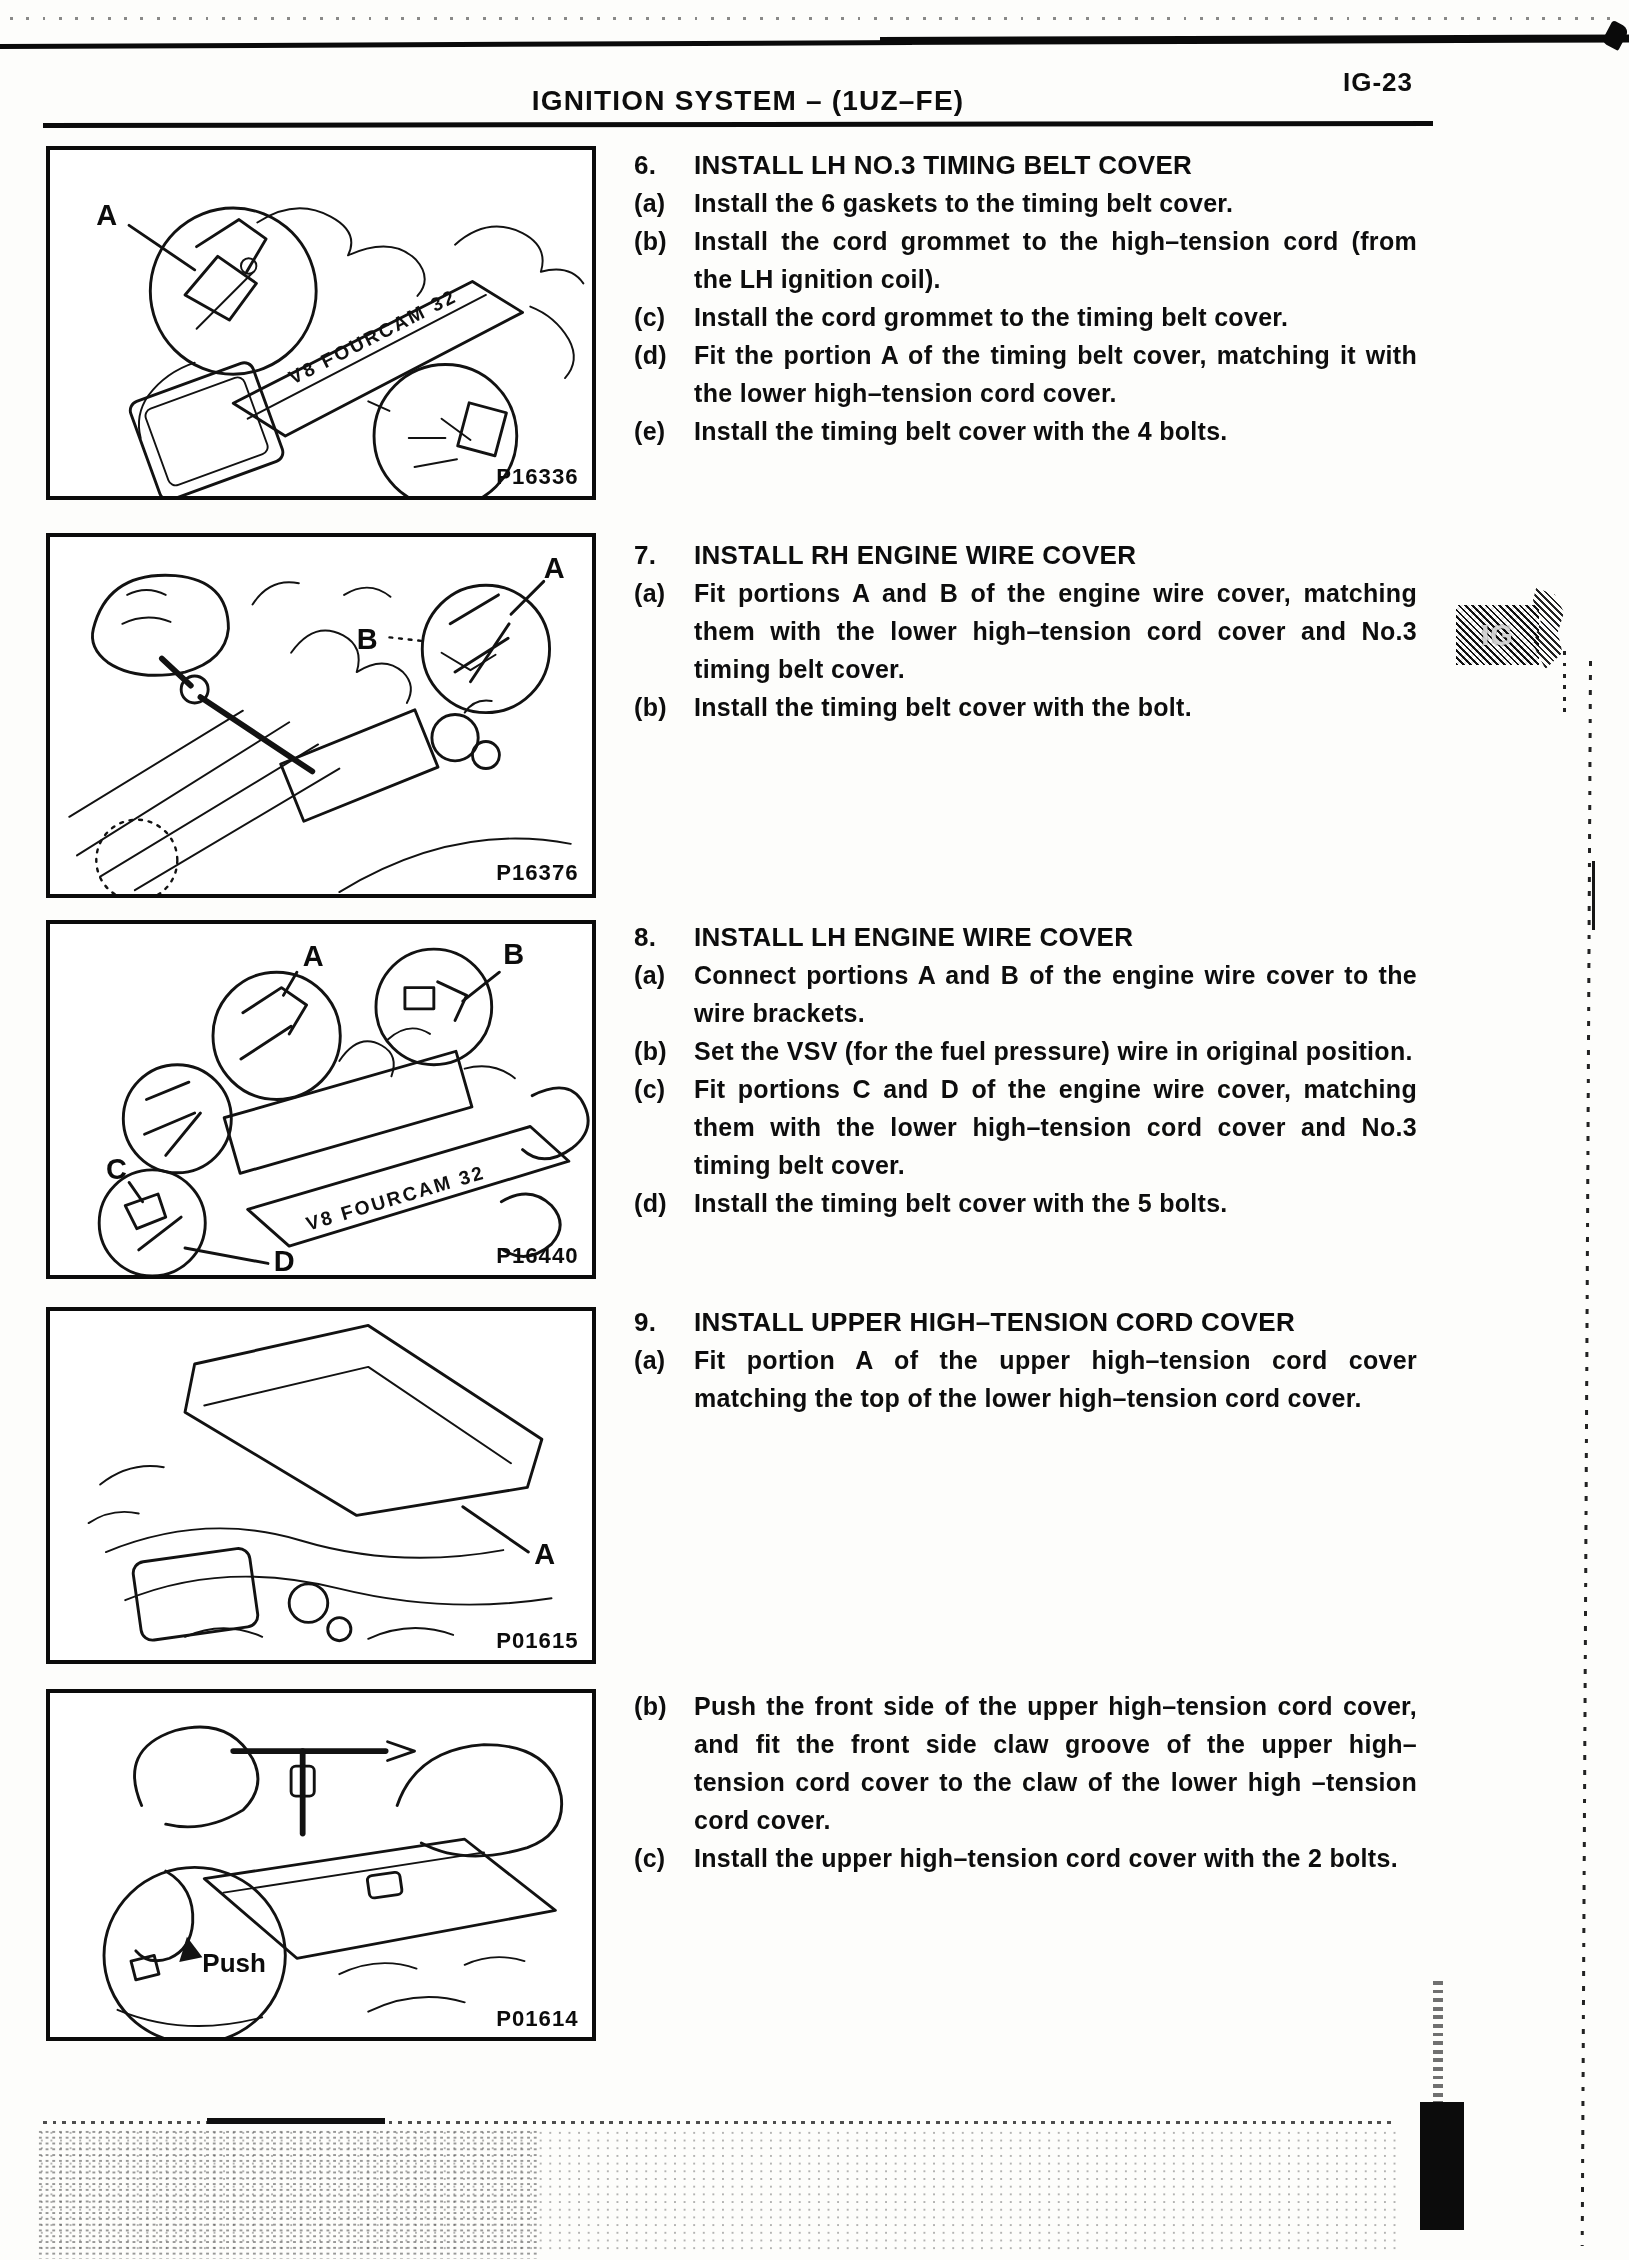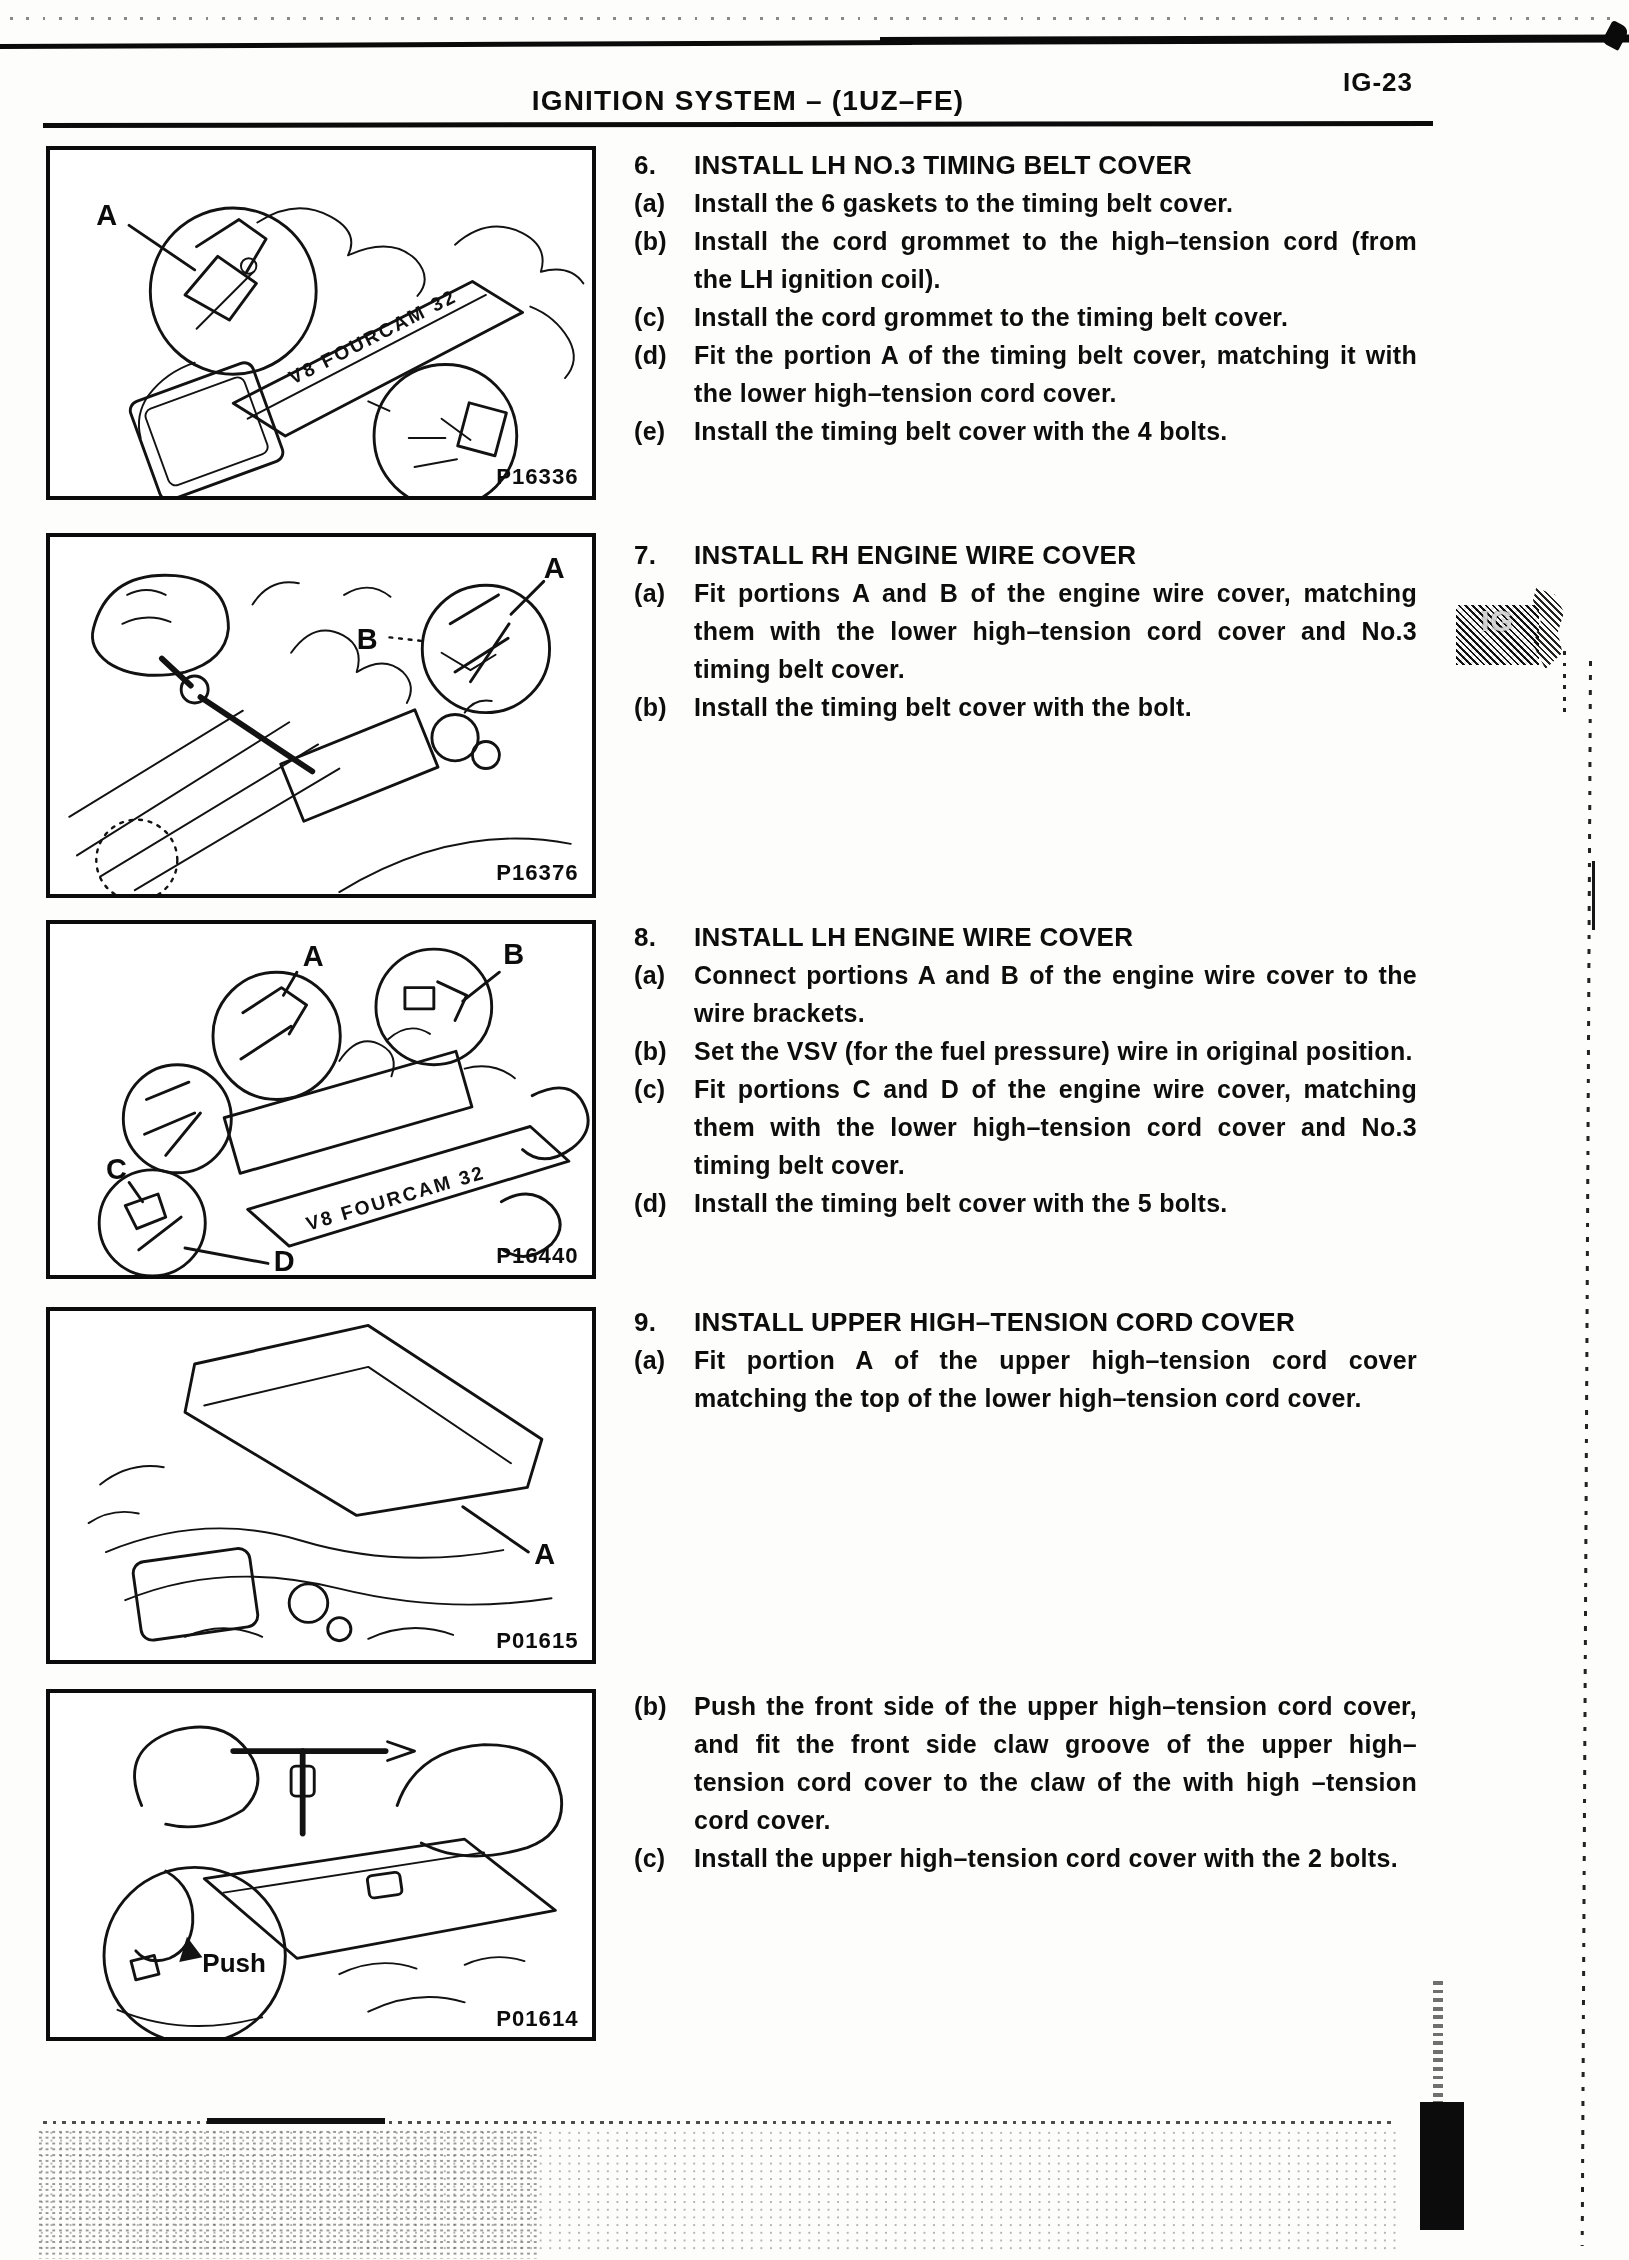--- a/index.html
+++ b/index.html
@@ -37,21 +37,21 @@
   
   .header-title{position:absolute;top:85px;left:53px;width:1390px;text-align:center;
     font-size:28px;font-weight:700;letter-spacing:1.2px;}
   .page-number{position:absolute;top:67px;left:1343px;font-size:26px;font-weight:700;letter-spacing:1px;}
   .header-rule{position:absolute;top:122px;left:43px;width:1390px;height:4.8px;background:#0b0b0b;transform:rotate(-0.08deg);}
   
   .side-tab{position:absolute;left:1456px;top:605px;width:83px;height:60px;
     background:
       repeating-linear-gradient(45deg,rgba(10,10,10,.95) 0 1.9px,rgba(255,255,255,.9) 1.9px 4.8px),
       repeating-linear-gradient(-45deg,#0a0a0a 0 1.9px,transparent 1.9px 4.8px);
-    display:flex;justify-content:center;}
+    display:flex;align-items:center;justify-content:center;}
   .side-tab span{font-size:29px;font-weight:700;color:rgba(255,255,255,.78);letter-spacing:1px;
     text-shadow:0 0 1.9px rgba(0,0,0,.8);}
   .side-tab-noise{position:absolute;left:1533px;top:588px;width:31px;height:81px;
     background:repeating-linear-gradient(45deg,#0a0a0a 0 1.9px,transparent 1.9px 4.8px);
     clip-path:polygon(10% 0,70% 8%,100% 30%,80% 55%,95% 80%,40% 100%,0 70%,25% 40%,0 15%);opacity:.9;}
   
   .figbox{position:absolute;left:46px;width:550px;border:4.8px solid #0b0b0b;background:#fff;box-sizing:border-box;}
   .figbox svg{display:block;width:100%;height:100%;}
   .ln{fill:none;stroke:#121212;stroke-width:3;stroke-linecap:round;stroke-linejoin:round;}
   .lnt{fill:none;stroke:#121212;stroke-width:2;stroke-linecap:round;stroke-linejoin:round;}
@@ -320,21 +320,21 @@
     </div>
     <div class="step">
       <span class="lab">(a)</span>
       <span class="txt">Fit portion A of the upper high–tension cord cover matching the top of the lower high–tension cord cover.</span>
     </div>
   </div>
 
   <div class="sec" style="top:1687px">
     <div class="step">
       <span class="lab">(b)</span>
-      <span class="txt">Push the front side of the upper high–tension cord cover, and fit the front side claw groove of the upper high–tension cord cover to the claw of the with high –tension cord cover.</span>
+      <span class="txt">Push the front side of the upper high–tension cord cover, and fit the front side claw groove of the upper high–tension cord cover to the claw of the lower high –tension cord cover.</span>
     </div>
     <div class="step">
       <span class="lab">(c)</span>
       <span class="txt">Install the upper high–tension cord cover with the 2 bolts.</span>
     </div>
   </div>
 
 </div>
 
 

